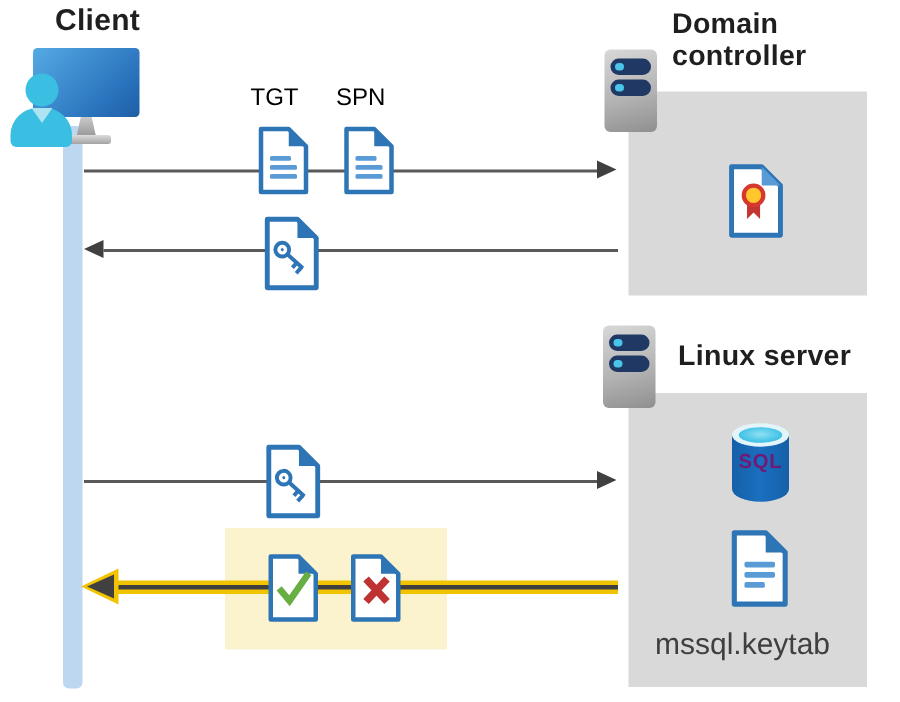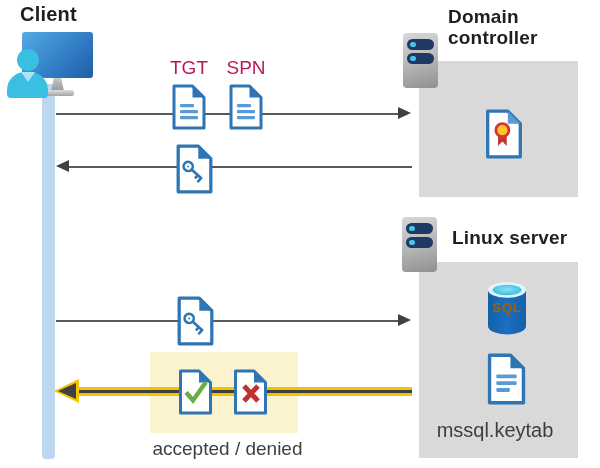--- a/index.html
+++ b/index.html
@@ -1,20 +1,20 @@
 <!DOCTYPE html>
 <html><head>
 <meta charset="utf-8">
 <style>
   html,body{margin:0;padding:0;background:#fff;}
   #stage{position:relative;width:600px;height:468px;background:#ffffff;overflow:hidden;
          font-family:"Liberation Sans", sans-serif;}
   .abs{position:absolute;}
   .actor-label{font-weight:bold;font-size:19px;line-height:21px;color:#1f1f1f;letter-spacing:.2px;}
-  .small-label{font-size:19px;color:#be185d;text-align:center;}
+  .small-label{font-size:16px;color:#000000;text-align:left;}
   .caption{font-size:19px;color:#3f3f3f;text-align:center;}
   .gray-box{background:#d9d9d9;}
   .hl-box{background:#faf3cd;}
   .lifeline{background:#bdd7f0;border-radius:4px;}
   .h-line{height:2.4px;background:#595959;}
   .ah-right{width:0;height:0;border-top:6.5px solid transparent;border-bottom:6.5px solid transparent;
             border-left:13px solid #404040;}
   .ah-left{width:0;height:0;border-top:6.5px solid transparent;border-bottom:6.5px solid transparent;
            border-right:13px solid #404040;}
   .y-shaft{height:9px;background:#f2c400;}
@@ -30,21 +30,21 @@
   .monitor-screen{width:71px;height:46px;border-radius:3px;
                   background:linear-gradient(135deg,#55aae4 0%,#2b74be 70%,#1d5fa6 100%);}
   .monitor-stand{width:13px;height:13px;background:linear-gradient(#c9c9c9,#989898);
                  clip-path:polygon(22% 0,78% 0,100% 100%,0 100%);}
   .monitor-base{width:31px;height:6px;border-radius:2px;background:linear-gradient(#dcdcdc,#a3a3a3);}
   .person-head{width:22px;height:22px;border-radius:50%;background:#3abee1;}
   .person-body{width:41px;height:26px;border-radius:18px 18px 4px 4px;background:#3abee1;}
   .person-collar{width:0;height:0;border-left:7px solid transparent;border-right:7px solid transparent;
                  border-top:10px solid #aee4f1;}
   .sql-text{position:absolute;left:0;top:21px;width:44px;text-align:center;
-            color:#a16207;font-weight:bold;font-size:13.5px;letter-spacing:.5px;}
+            color:#701a75;font-weight:bold;font-size:13.5px;letter-spacing:.5px;}
 </style>
 </head>
 <body>
 
 <div id="stage">
 
   <div class="abs lifeline" style="left:42px;top:84px;width:13px;height:375px;"></div>
 
   <div class="abs gray-box" style="left:419px;top:61px;width:159px;height:136px;"></div>
   <div class="abs gray-box" style="left:419px;top:262px;width:159px;height:196px;"></div>
@@ -186,21 +186,20 @@
       </div>
   </div>
 
   <div class="abs monitor-screen" style="left:22px;top:32px;"></div>
   <div class="abs monitor-stand" style="left:51px;top:78px;"></div>
   <div class="abs monitor-base" style="left:43px;top:90px;"></div>
   <div class="abs person-head" style="left:17px;top:49px;"></div>
   <div class="abs person-body" style="left:7px;top:72px;"></div>
   <div class="abs person-collar" style="left:21px;top:72px;"></div>
 
-  <div class="abs actor-label" style="left:20px;top:4px;width:90px;font-size:20px;">Client</div>
+  <div class="abs actor-label" style="left:20px;top:4px;width:90px;text-align:center;font-size:20px;">Client</div>
   <div class="abs actor-label" style="left:452px;top:227px;width:140px;">Linux server</div>
   <div class="abs actor-label" style="left:448px;top:6px;width:132px;">Domain controller</div>
   <div class="abs small-label" style="left:167px;top:57px;width:44px;">TGT</div>
   <div class="abs small-label" style="left:224px;top:57px;width:44px;">SPN</div>
   <div class="abs caption" style="left:419px;top:419px;width:152px;font-size:20px;">mssql.keytab</div>
-  <div class="abs caption" style="left:140px;top:438px;width:175px;">accepted / denied</div>
 
 </div>
 
 </body></html>

